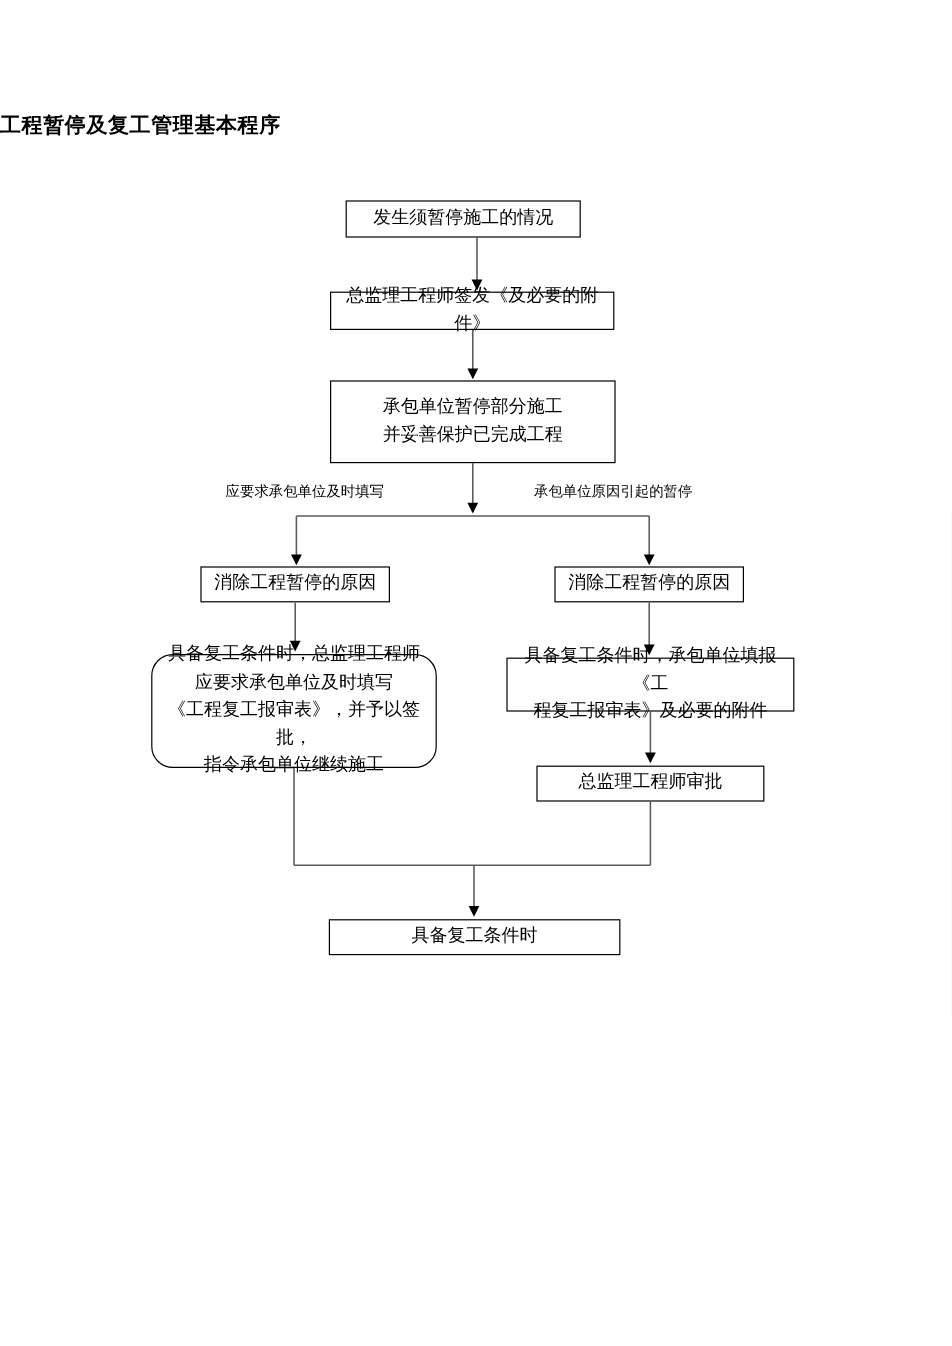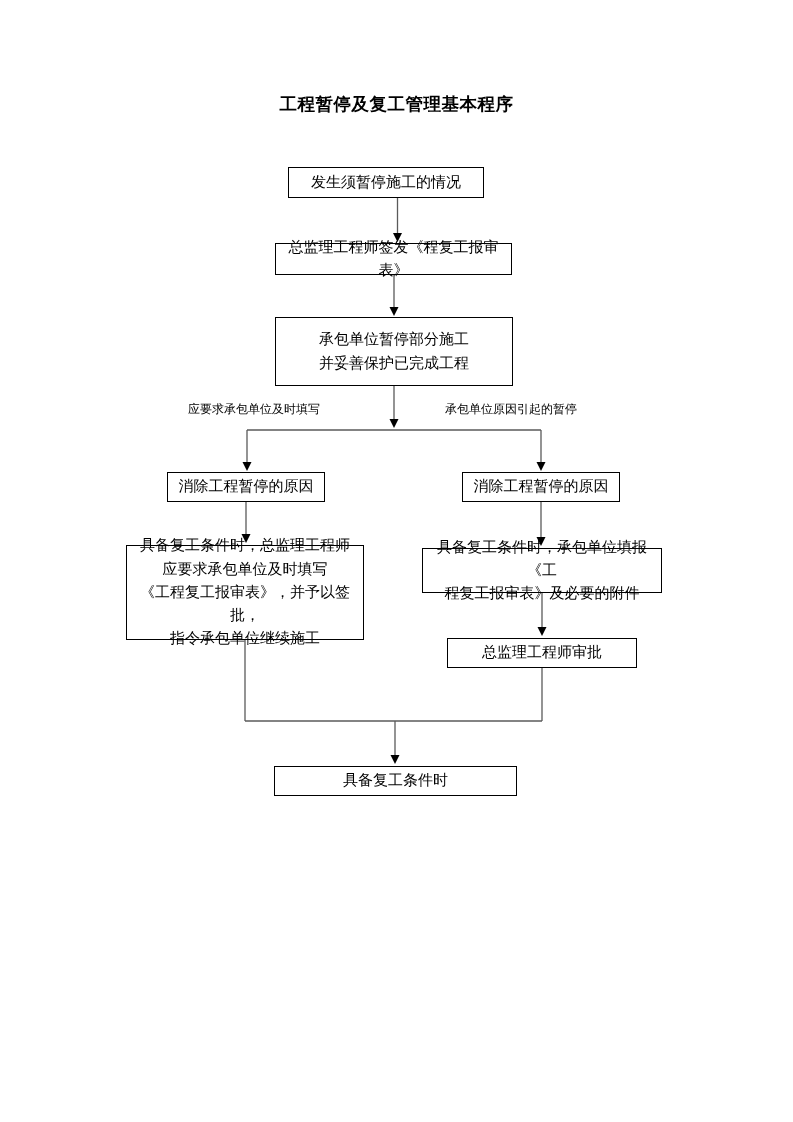--- a/index.html
+++ b/index.html
@@ -20,21 +20,20 @@
     width:793px;
     height:1122px;
     background:var(--page-bg);
     margin:0 auto;
     overflow:hidden;
   }
   .doc-title{
     position:absolute;
     left:0; top:92px;
     width:793px;
-    text-align:center;
     font-size:17.5px;
     font-weight:bold;
     letter-spacing:0.5px;
   }
   .flow-box{
     position:absolute;
     box-sizing:border-box;
     border:1px solid var(--border-color);
     background:var(--page-bg);
     display:flex;
@@ -135,34 +134,34 @@
     </g>
 
     <g>
       <line class="connector-line" x1="395" y1="721" x2="395" y2="756"></line>
       <polygon class="arrowhead" points="390.5,755 399.5,755 395,764"></polygon>
     </g>
   </svg>
 
   <div class="flow-box" style="left:288px; top:167px; width:196px; height:31px;">发生须暂停施工的情况</div>
 
-  <div class="flow-box" style="left:275px; top:243px; width:237px; height:32px;">总监理工程师签发《程复工报审表》</div>
+  <div class="flow-box" style="left:275px; top:243px; width:237px; height:32px;">总监理工程师签发《及必要的附件》</div>
 
   <div class="flow-box" style="left:275px; top:317px; width:238px; height:69px;">承包单位暂停部分施工
 并妥善保护已完成工程</div>
 
   <div class="branch-label" style="left:188px; top:401px;">应要求承包单位及时填写</div>
 
   <div class="branch-label" style="left:445px; top:401px;">承包单位原因引起的暂停</div>
 
   <div class="flow-box" style="left:167px; top:472px; width:158px; height:30px;">消除工程暂停的原因</div>
 
   <div class="flow-box" style="left:462px; top:472px; width:158px; height:30px;">消除工程暂停的原因</div>
 
-  <div class="flow-box" style="left:126px; top:545px; width:238px; height:95px;">具备复工条件时，总监理工程师
+  <div class="flow-box" style="left:126px; top:545px; width:238px; height:95px;border-radius:18px;">具备复工条件时，总监理工程师
 应要求承包单位及时填写
 《工程复工报审表》，并予以签批，
 指令承包单位继续施工</div>
 
   <div class="flow-box" style="left:447px; top:638px; width:190px; height:30px;">总监理工程师审批</div>
 
   <div class="flow-box" style="left:422px; top:548px; width:240px; height:45px;">具备复工条件时，承包单位填报《工
 程复工报审表》及必要的附件</div>
 
   <div class="flow-box" style="left:274px; top:766px; width:243px; height:30px;">具备复工条件时</div>

